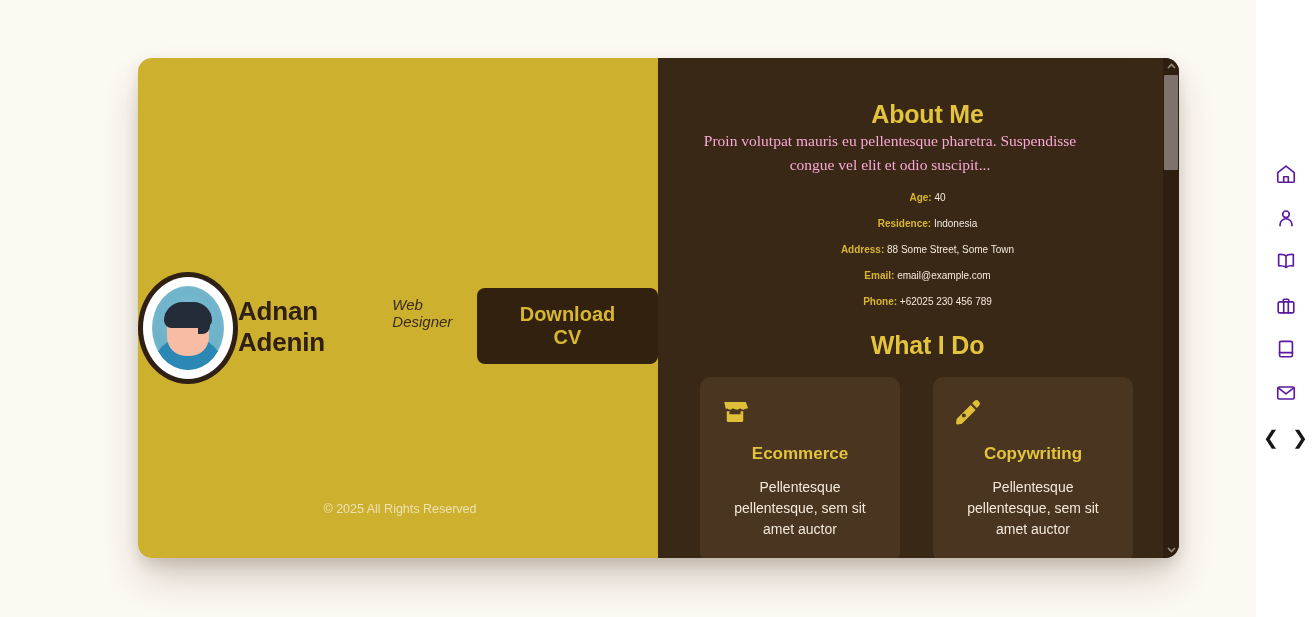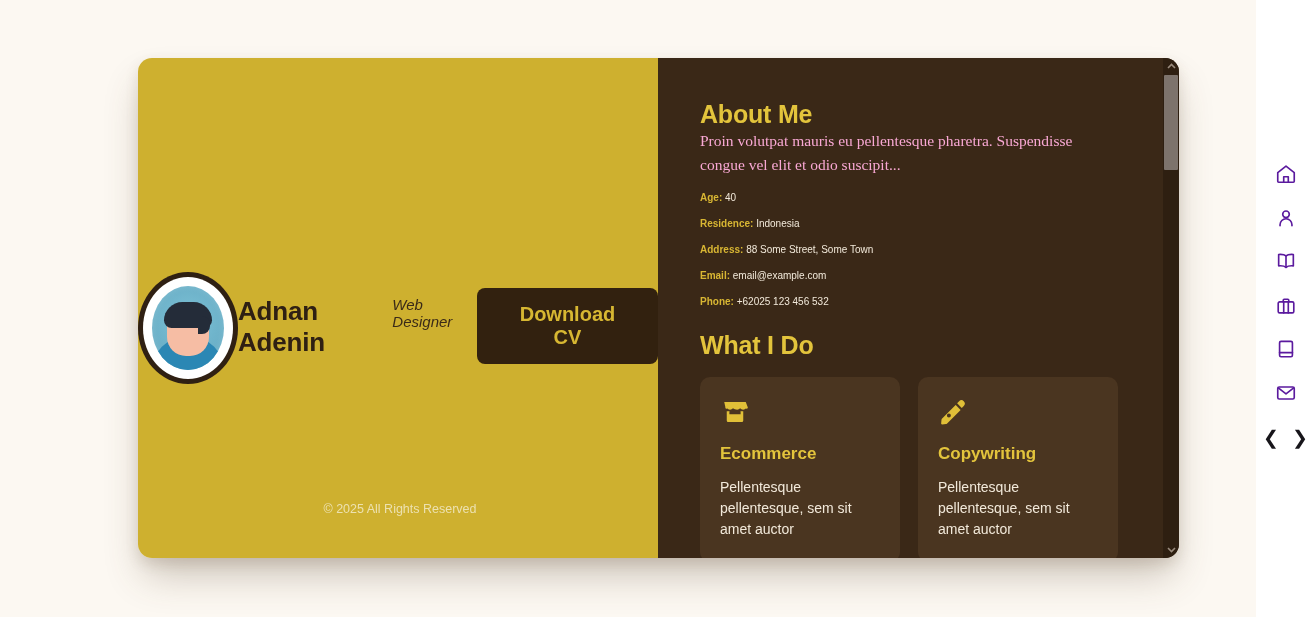--- a/index.html
+++ b/index.html
@@ -138,20 +138,21 @@
   #about {
     flex: 1;
     background: #3a2817;
     position: relative;
     overflow: hidden;
   }
   #about-scroll {
     position: absolute;
     left: 0; top: 0; right: 0; bottom: 0;
     padding: 42px 24px 0 42px;
+    text-align: center;
   }
   .sec-title {
     font-size: 25px;
     font-weight: 700;
     color: #e3c43c;
     letter-spacing: -.2px;
   }
   #bio {
     font-size: 15.5px;
     line-height: 24px;
@@ -165,21 +166,21 @@
     color: #f2e9da;
   }
   .fact .k {
     color: #d8b633;
     font-weight: 700;
   }
   #what-title { margin-top: 24px; }
   #cards {
     margin-top: 17px;
     display: flex;
-    gap: 18px;
+    gap: 33px;
   }
   .svc {
     width: 200px;
     background: #4a3520;
     border-radius: 10px;
     padding: 20px 20px 22px 20px;
   }
   .svc-icon { color: #e0bf38; height: 30px; }
   .svc-icon svg { display:block; }
   .svc-title {
@@ -284,21 +285,21 @@
       <div id="about-scroll">
 
         <div class="sec-title">About Me</div>
         <div id="bio">Proin volutpat mauris eu pellentesque pharetra. Suspendisse congue vel elit et odio suscipit...</div>
 
         <div id="facts">
             <div class="fact"><span class="k">Age:</span> <span>40</span></div>
             <div class="fact"><span class="k">Residence:</span> <span>Indonesia</span></div>
             <div class="fact"><span class="k">Address:</span> <span>88 Some Street, Some Town</span></div>
             <div class="fact"><span class="k">Email:</span> <span>email@example.com</span></div>
-            <div class="fact"><span class="k">Phone:</span> <span>+62025 123 456 532</span></div>
+            <div class="fact"><span class="k">Phone:</span> <span>+62025 230 456 789</span></div>
           </div>
 
         <div class="sec-title" id="what-title">What I Do</div>
 
         <div id="cards">
             <div class="svc">
               <div class="svc-icon">
                 <svg width="30" height="30" viewBox="0 0 24 24" fill="currentColor">
                   <path d="M3.4 4h17.2l1.6 4.2c.2.6-.2 1.2-.8 1.2h-.5V9c-.6.7-1.5 1.1-2.4 1.1-.9 0-1.8-.4-2.4-1.1-.6.7-1.5 1.1-2.4 1.1S11 9.7 10.4 9C9.8 9.7 8.9 10.1 8 10.1c-.9 0-1.8-.4-2.4-1.1v.4h-.5c-.6 0-1-.6-.8-1.2L3.4 4z"></path>
                   <path d="M5.4 11.3v7.4c0 .7.6 1.3 1.3 1.3h10.6c.7 0 1.3-.6 1.3-1.3v-7.4a4 4 0 0 1-2.1-.2v2.7H7.5v-2.7a4 4 0 0 1-2.1.2z"></path>

